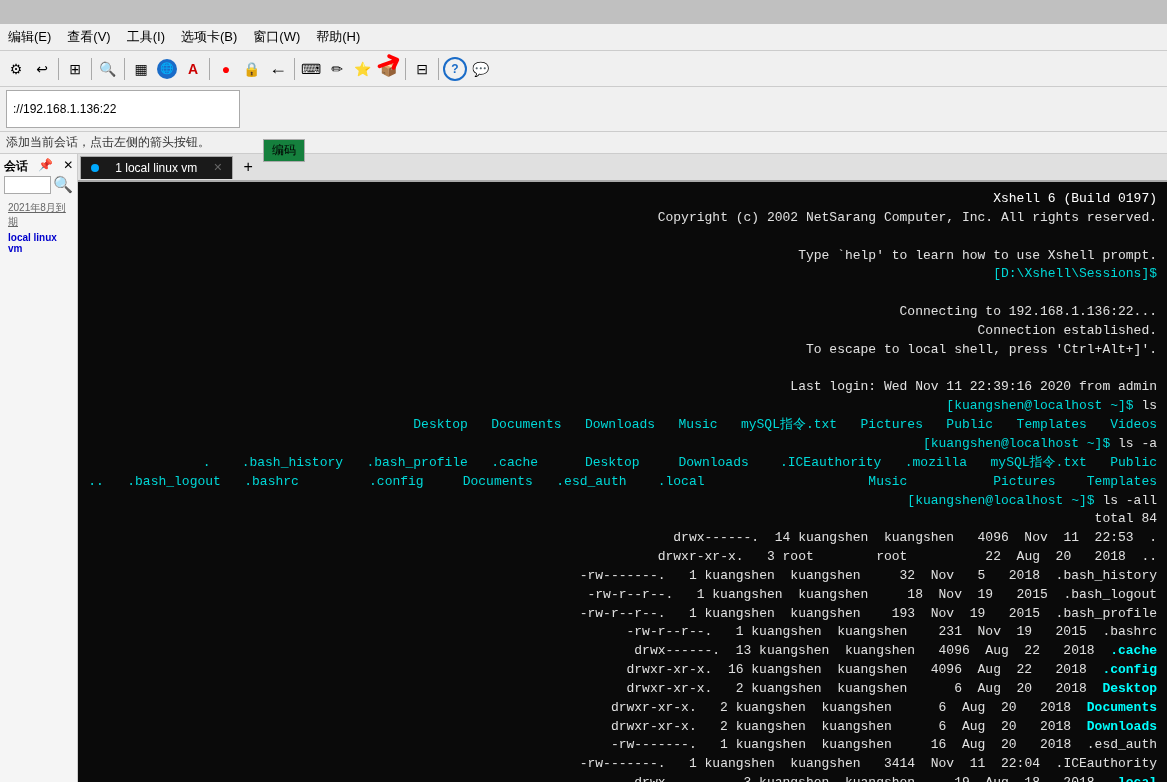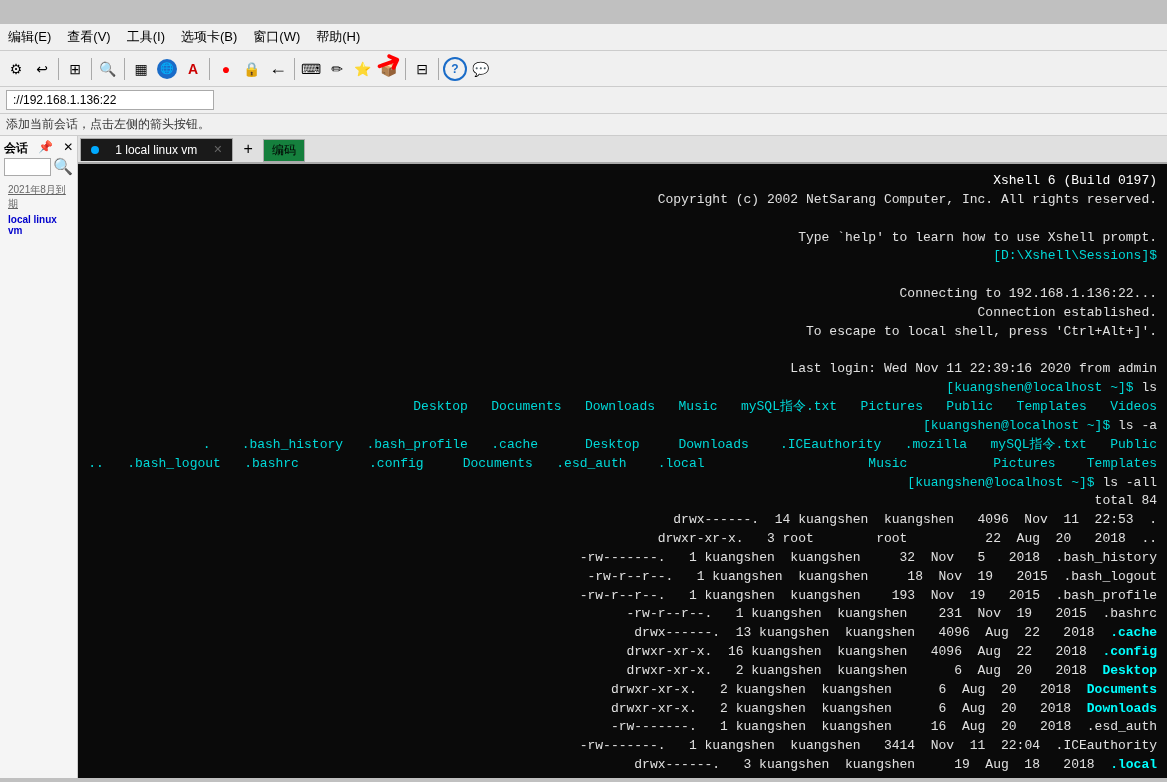--- a/index.html
+++ b/index.html
@@ -10,21 +10,21 @@
     .menubar span { cursor: pointer; padding: 2px 4px; }
 
     
     .toolbar { background: #f0f0f0; padding: 3px 4px; display: flex; align-items: center; gap: 2px; border-bottom: 1px solid #ccc; min-height: 36px; position: relative; }
     .tb-btn { width: 24px; height: 24px; display: flex; align-items: center; justify-content: center; cursor: pointer; font-size: 14px; border: 1px solid transparent; }
     .tb-sep { width: 1px; height: 22px; background: #aaa; margin: 0 2px; }
     .tb-globe { background: #1a6cc8; color: white; border-radius: 50%; width: 20px; height: 20px; display: flex; align-items: center; justify-content: center; font-size: 11px; }
 
     
     .addressbar { background: #f0f0f0; padding: 3px 6px; display: flex; align-items: center; gap: 6px; border-bottom: 1px solid #ccc; font-size: 13px; }
-    .addr-input { background: white; border: 1px solid #aaa; padding: 2px 6px; font-size: 12px; width: 208px; }
+    .addr-input { background: white; border: 1px solid #aaa; padding: 11px 6px; font-size: 12px; width: 234px; }
 
     
     .infobar { background: #f0f0f0; padding: 2px 6px; font-size: 12px; border-bottom: 1px solid #ccc; color: #333; }
 
     
     .main { display: flex; height: calc(782px - 36px - 28px - 26px - 22px - 28px); }
 
     
     .sidebar { width: 138px; background: #f5f5f5; border-right: 1px solid #ccc; padding: 4px; }
     .sidebar-header { display: flex; align-items: flex-start; justify-content: space-between; }

